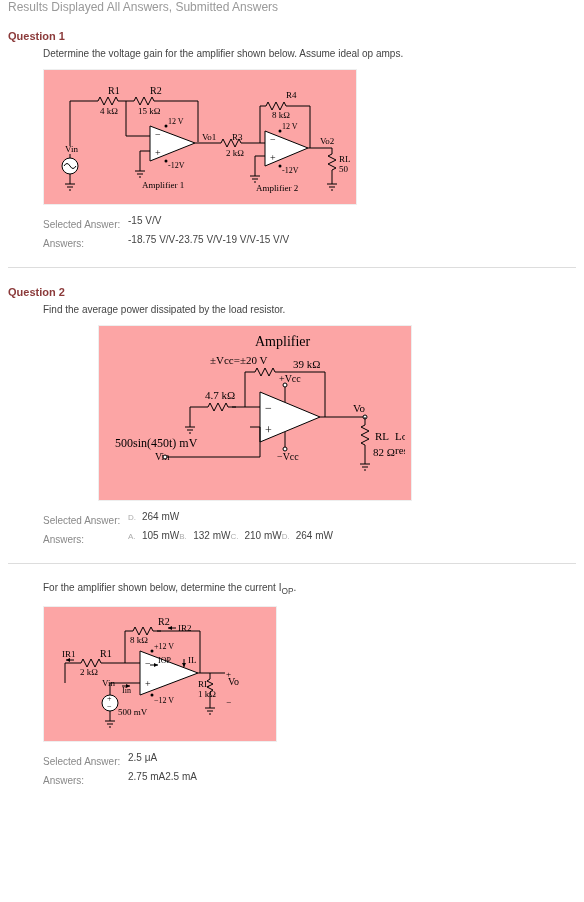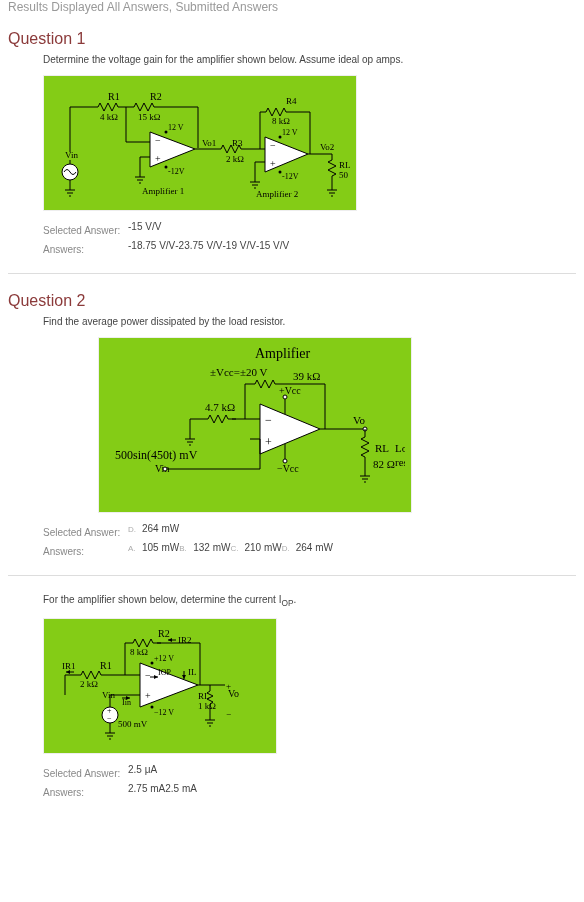--- a/index.html
+++ b/index.html
@@ -1,21 +1,21 @@
 <!DOCTYPE html>
 <html><head>
 <meta charset="utf-8">
 <style>
   * { margin: 0; padding: 0; box-sizing: border-box; }
   body { font-family: Arial, Helvetica, sans-serif; font-size: 11px; color: #333; background: #fff; width: 584px; }
   .page { padding: 0 8px 20px 8px; }
   .results-line { color: #999; font-size: 12px; padding: 0 0 8px 0; }
-  .qheader { color: #8b3a3a; font-weight: normal; font-size: 16px; margin: 8px 0 6px 0; }
+  .qheader { color: #8b3a3a; font-weight: bold; font-size: 11px; margin: 8px 0 6px 0; }
   .qprompt { color: #444; font-size: 10px; margin: 0 0 10px 35px; }
-  .figure { background: #84cc16; border: 1px solid #eee; margin: 0 0 10px 35px; padding: 6px; display: inline-block; }
+  .figure { background: #fca5a5; border: 1px solid #eee; margin: 0 0 10px 35px; padding: 6px; display: inline-block; }
   .answer-block { margin-left: 35px; font-size: 10px; color: #666; }
   .answer-row { display: flex; align-items: flex-end; margin-bottom: 4px; }
   .answer-label { min-width: 85px; color: #888; }
   .answer-opts { display: flex; flex-direction: row; }
   .opt { margin-bottom: 4px; color: #444; }
   .opt .mk { font-size: 8px; color: #aaa; margin-right: 4px; display: inline-block; width: 10px; }
   hr.sep { border: none; border-top: 1px solid #ddd; margin: 18px 0; }
   svg text { font-family: 'Times New Roman', serif; }
 </style>
 </head>

